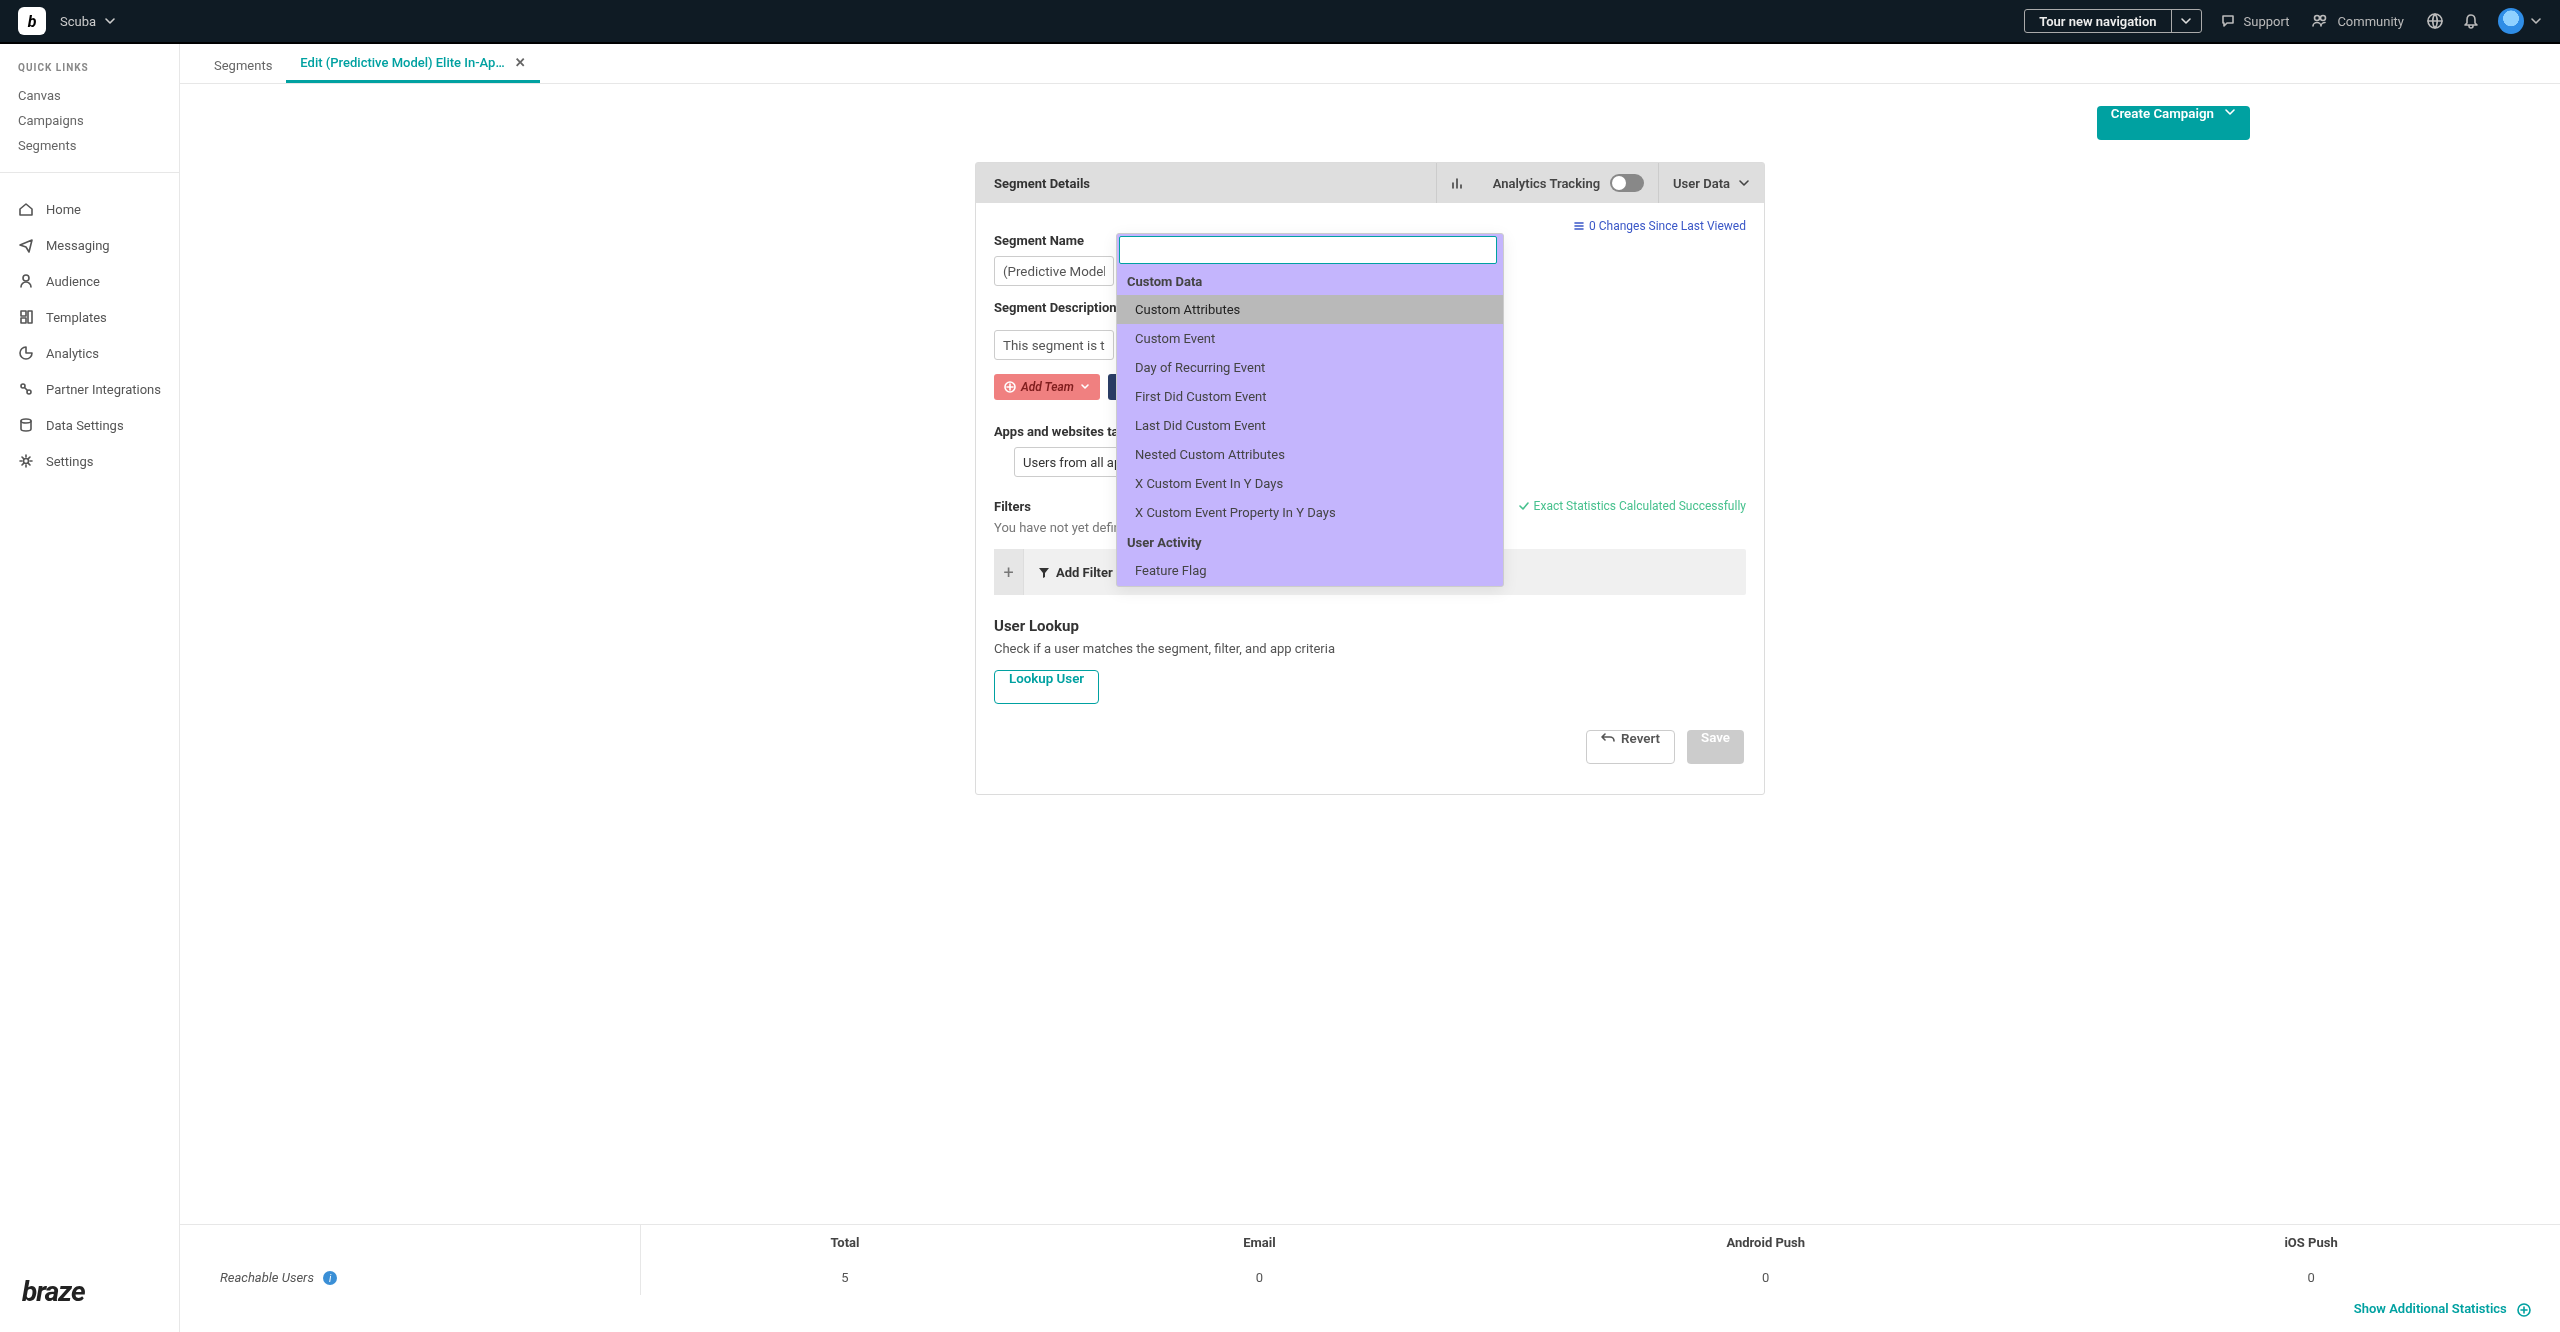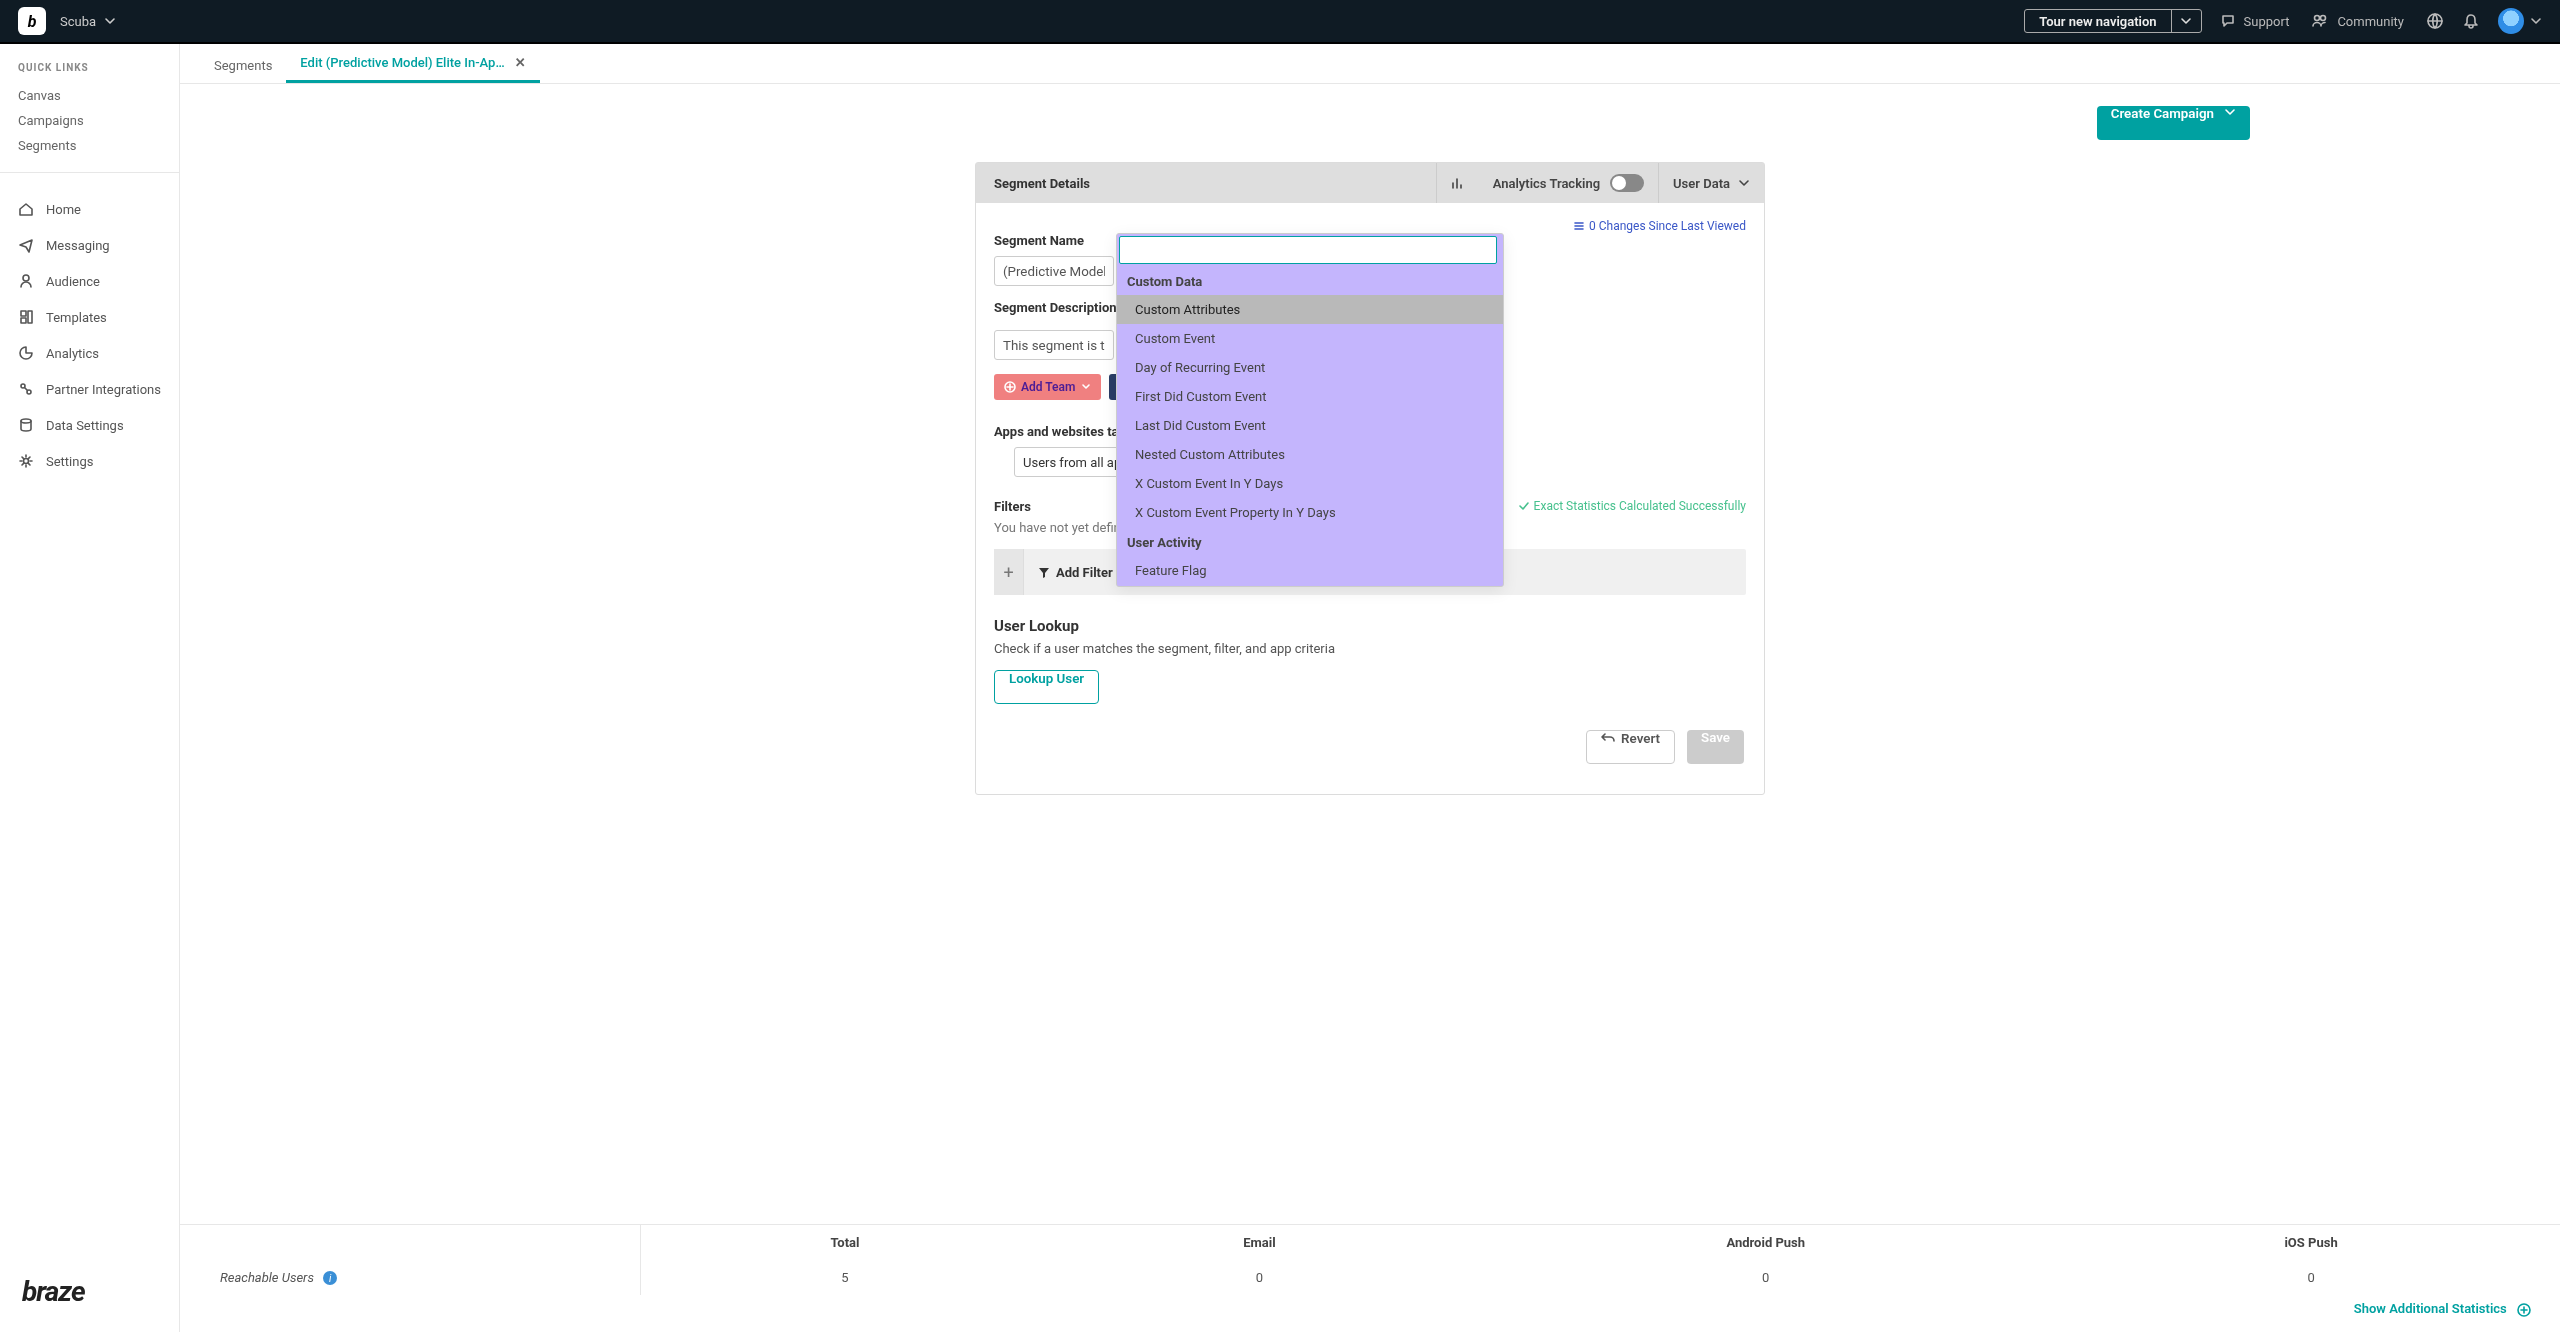--- a/index.html
+++ b/index.html
@@ -72,21 +72,21 @@
   .cardhead .ud{display:flex;align-items:center;font-weight:600;}
   .cardhead .ud svg{margin-left:8px;}
 
   .cardbody{padding:16px 18px 30px 18px;position:relative;}
   .fieldlabel{font-weight:700;margin:14px 0 8px 0;}
   .input{width:100%;height:30px;border:1px solid #ccc;border-radius:3px;padding:0 8px;color:#555;}
   .changes{position:absolute;right:18px;top:16px;color:var(--link);font-size:12px;display:flex;align-items:center;}
 
   .row{display:flex;gap:8px;margin-top:14px;}
   .chipbtn{height:26px;border-radius:3px;display:inline-flex;align-items:center;padding:0 10px;font-size:12px;font-weight:600;cursor:pointer;}
-  .chip-pink{background:var(--pink);color:#4c1d95;}
+  .chip-pink{background:var(--pink);color:#7f1d1d;font-style:italic;}
   .chip-navy{background:#2a3d66;color:#fff;}
   .removelink{color:var(--teal);font-weight:600;display:inline-flex;align-items:center;cursor:pointer;margin-top:12px;}
   .removelink svg{margin-right:6px;}
 
   .select{height:30px;border:1px solid #ccc;border-radius:3px;padding:0 8px;display:inline-flex;align-items:center;min-width:200px;justify-content:space-between;cursor:pointer;margin-left:20px;}
 
   .filters{}
   .filt-status{float:right;color:#47c18e;font-size:12px;display:flex;align-items:center;}
   .filt-status svg{margin-right:4px;}
   .hint{color:#777;margin-top:6px;}

